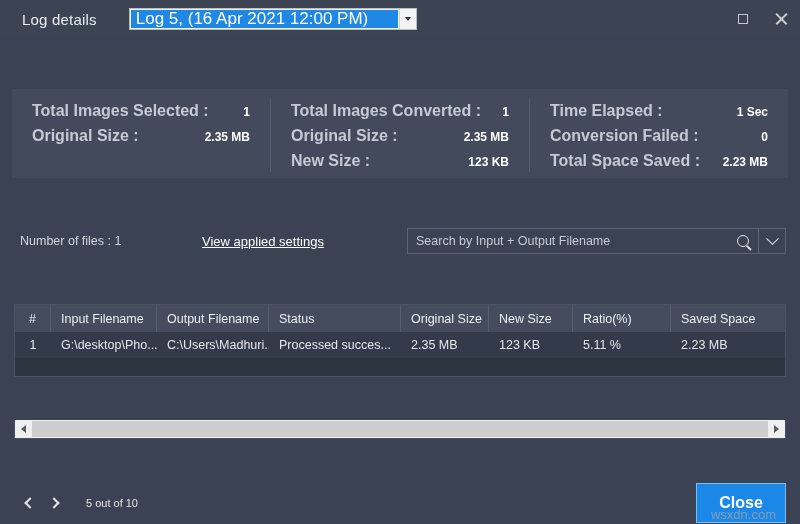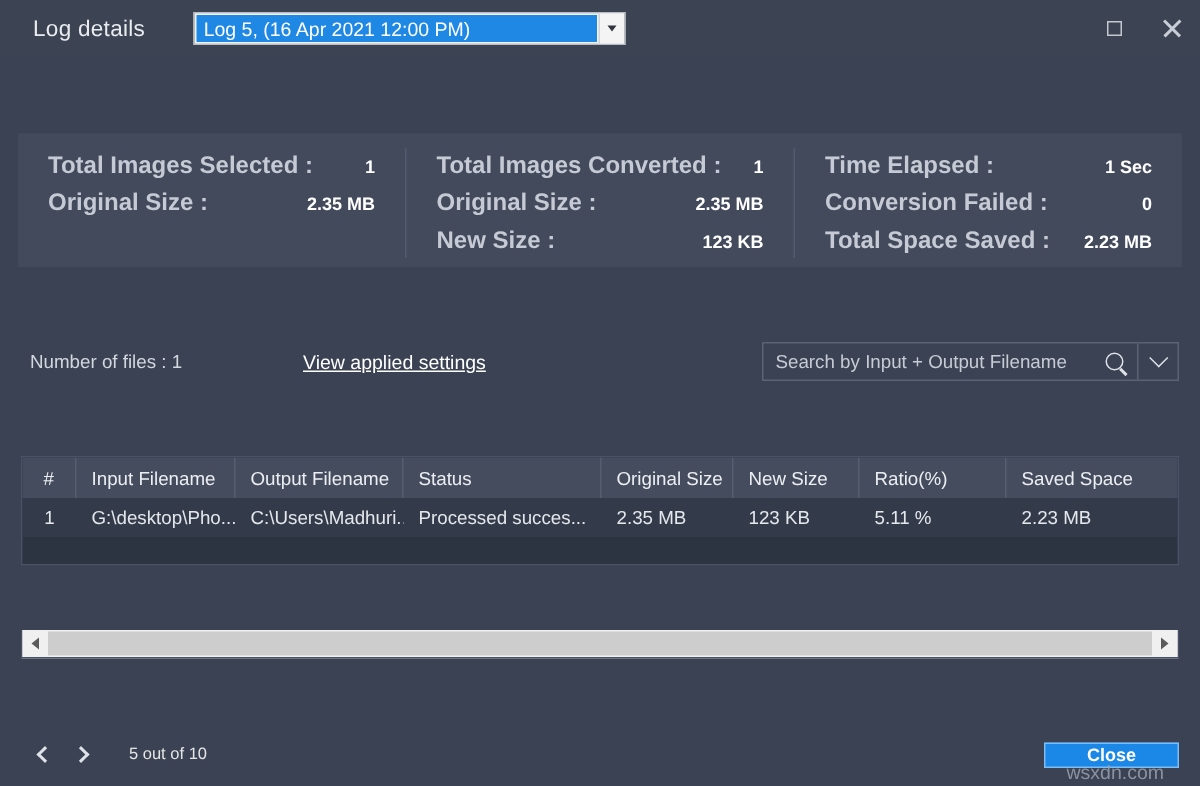--- a/index.html
+++ b/index.html
@@ -55,21 +55,21 @@
   .log-combo-field {
     flex: 1 1 auto;
     background: #1f88e5;
     display: flex;
     align-items: center;
     padding-left: 5px;
     overflow: hidden;
     margin: 1px;
   }
   .log-combo-field span {
-    font-size: 13px;
+    font-size: 17px;
     color: #ffffff;
     white-space: nowrap;
   }
   .log-combo-btn {
     flex: 0 0 17px;
     background: #f4f4f4;
     display: flex;
     align-items: center;
     justify-content: center;
     border-left: 1px solid #d0d3d8;
@@ -166,21 +166,21 @@
     left: 202px;
     font-size: 13px;
     color: #ffffff;
     text-decoration: underline;
     white-space: nowrap;
     cursor: pointer;
   }
   .searchbox {
     position: absolute;
     right: 14px;
-    width: 278px;
+    width: 379px;
     height: 26px;
     background: #3a4253;
     border: 1px solid #5a6274;
     display: flex;
     align-items: stretch;
   }
   .search-input-wrap {
     flex: 1 1 auto;
     display: flex;
     align-items: center;
@@ -351,26 +351,26 @@
   .pager-text {
     margin-left: 20px;
     font-size: 11px;
     color: #e5e5e5;
     white-space: nowrap;
   }
   .close-btn {
     position: absolute;
     right: 14px;
     width: 90px;
-    height: 17px;
+    height: 40px;
     background: #1b87e6;
     border: 1px solid #7fbcf2;
     color: #ffffff;
     font-family: "Liberation Sans", sans-serif;
-    font-size: 12px;
+    font-size: 16px;
     font-weight: bold;
     display: flex;
     align-items: center;
     justify-content: center;
     cursor: pointer;
     text-align: right;
   }
 
   .watermark {
     position: absolute;

